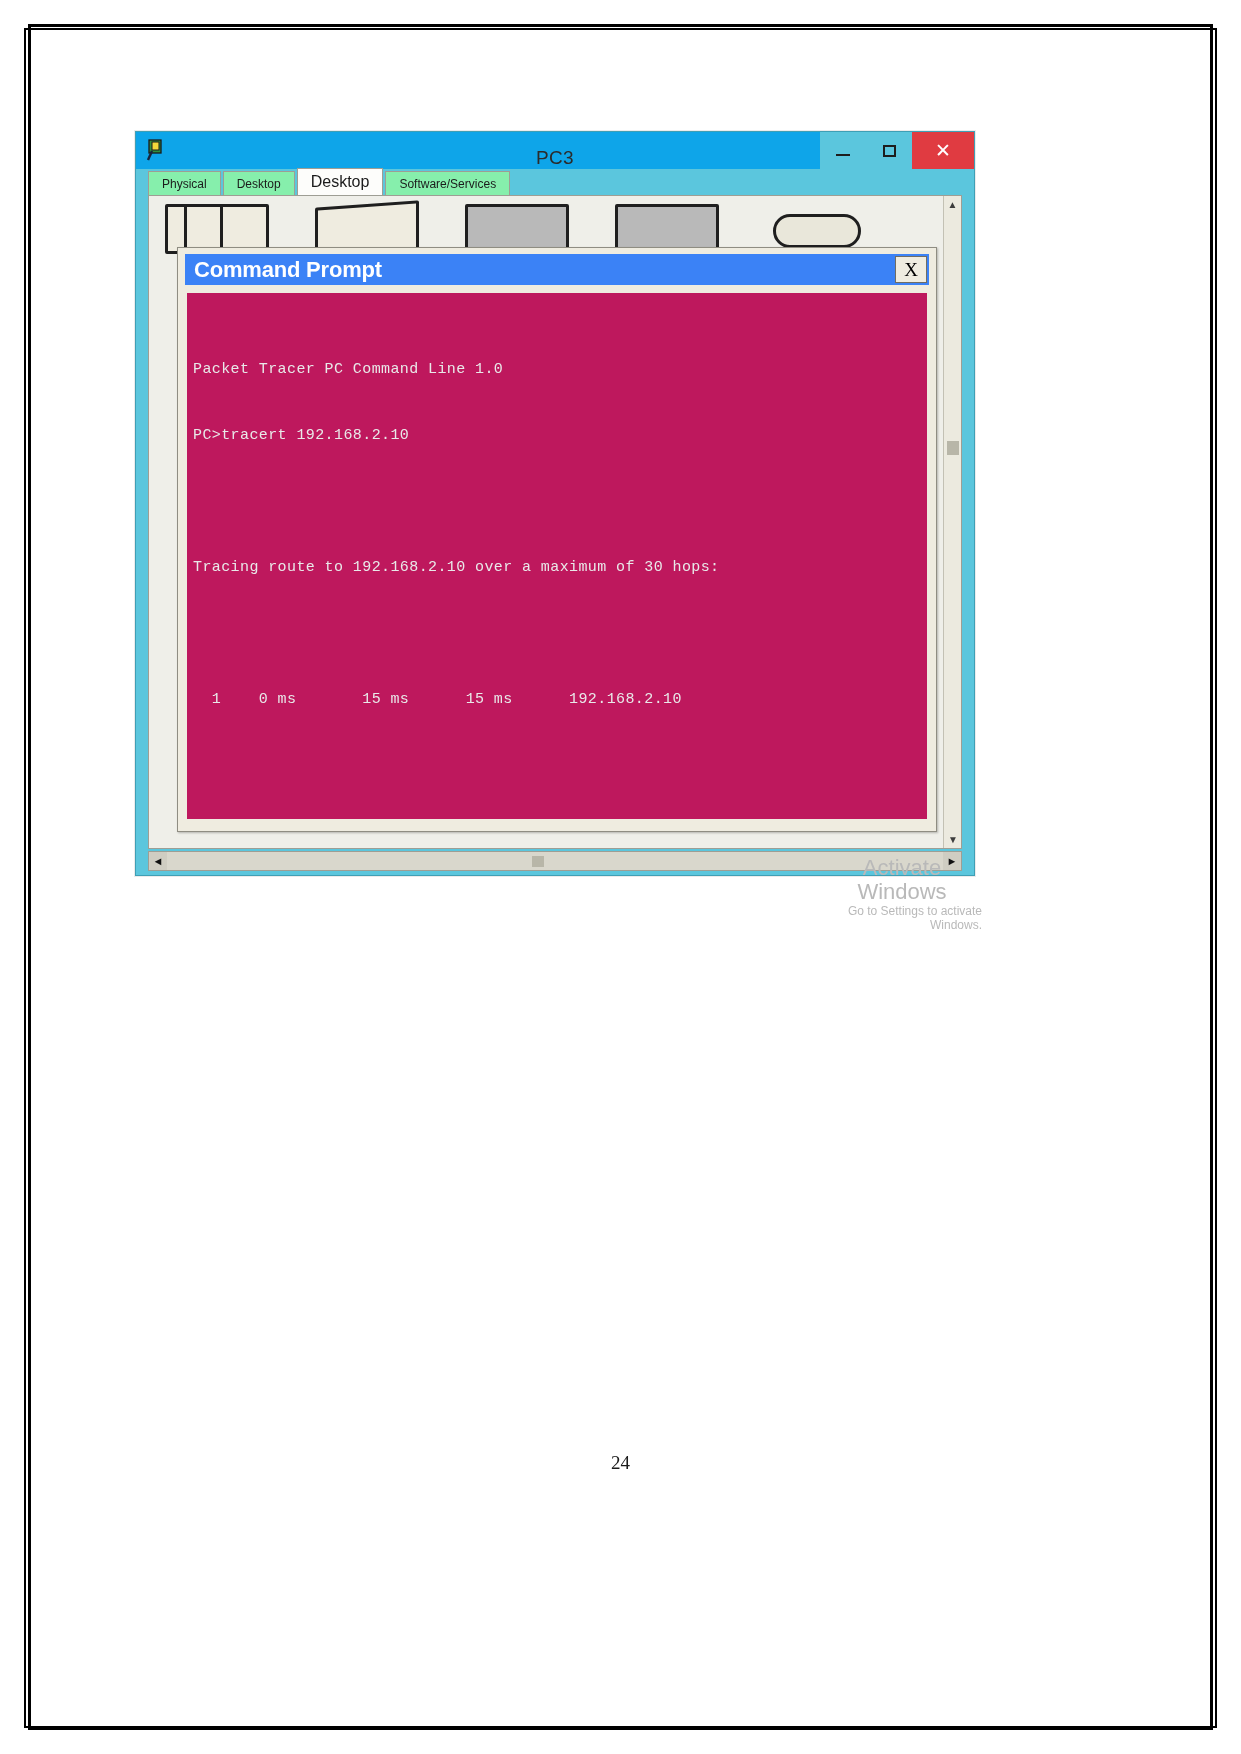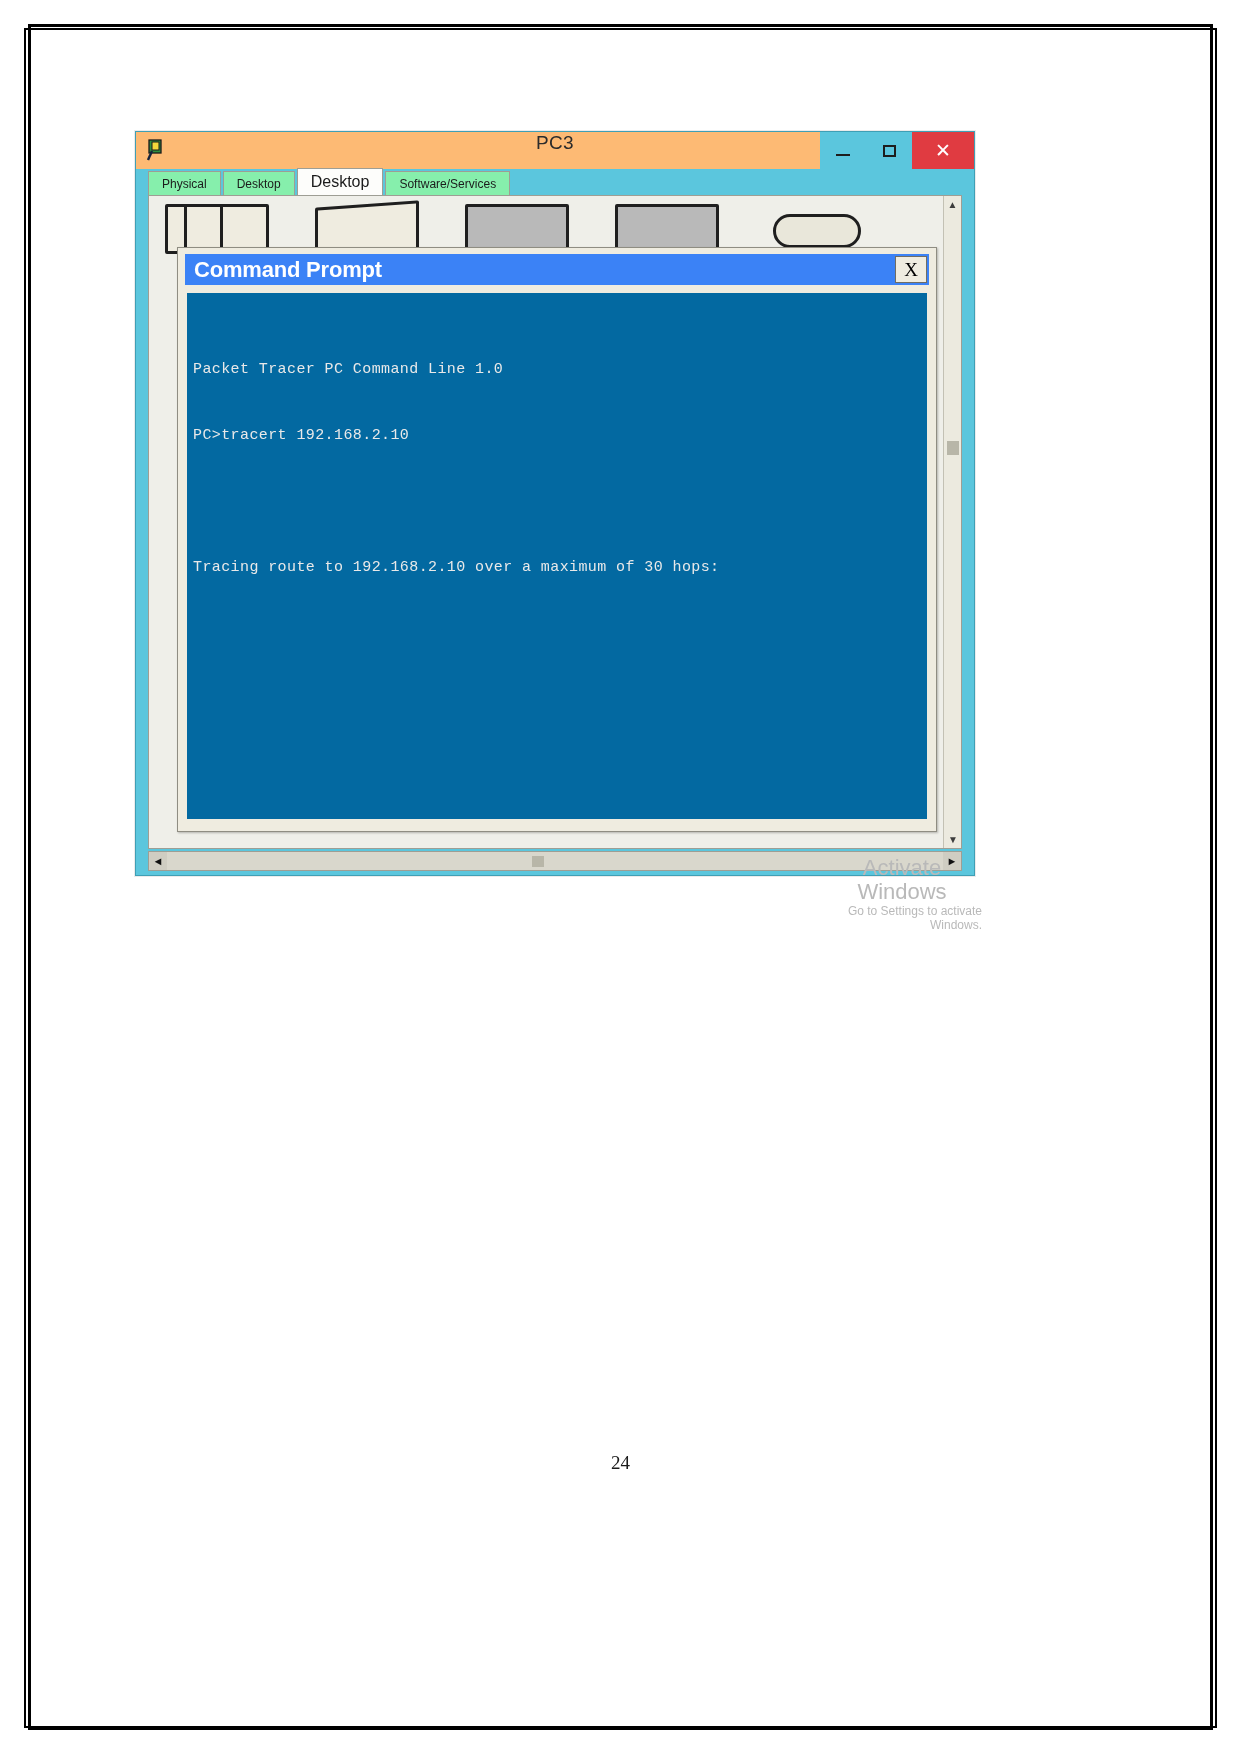--- a/index.html
+++ b/index.html
@@ -17,21 +17,21 @@
   }
   .page-body{ position:absolute; left:0; top:0; width:1241px; height:1754px; }
 
   
   .pt-window{
     position:absolute; left:135px; top:131px; width:840px; height:745px;
     background:#5bc6dd; border:1px solid #3f9fb5;
     box-shadow:0 0 0 1px rgba(0,0,0,.08);
   }
   .pt-titlebar{
-    position:relative; height:37px; background:#fdba74; display:flex; align-items:flex-start;
+    position:relative; height:37px; background:#0ea5e9; display:flex; align-items:flex-end;
   }
   .pt-appicon{
     position:absolute; left:10px; top:6px; width:24px; height:24px;
   }
   .pt-title{
     flex:1; text-align:center; font-size:19px; color:#2b2b2b;
     font-family:"Liberation Sans", sans-serif; letter-spacing:.3px;
   }
   .pt-winbtns{ position:absolute; right:0; top:0; height:37px; display:flex; }
   .pt-btn{
@@ -124,21 +124,21 @@
     font-family:"Liberation Sans", sans-serif; letter-spacing:-.2px;
   }
   .cmd-close{
     position:absolute; right:2px; top:2px; width:32px; height:27px;
     background:#efece0; border:1px solid #6f6d64;
     display:flex; align-items:center; justify-content:center;
     font-size:19px; color:#000; font-family:"Liberation Serif", serif;
   }
   .cmd-screen{
     position:absolute; left:9px; top:45px; right:9px; bottom:12px;
-    background:#0369a1; overflow:hidden;
+    background:#be185d; overflow:hidden;
   }
   .cmd-text{
     color:#e9e9e9; font-family:"Liberation Mono", monospace;
     font-size:15px; line-height:22px; white-space:pre; padding:22px 0 0 6px;
     letter-spacing:.4px;
   }
   .cmd-line{ min-height:22px; }
 
   
   .watermark{
@@ -232,20 +232,21 @@
       <span class="cmd-close">X</span>
     </div>
 
     <div class="cmd-screen">
       <div class="cmd-text">
         <div class="cmd-line">Packet Tracer PC Command Line 1.0</div>
         <div class="cmd-line">PC&gt;tracert 192.168.2.10</div>
         <div class="cmd-line"></div>
         <div class="cmd-line">Tracing route to 192.168.2.10 over a maximum of 30 hops:</div>
         <div class="cmd-line"></div>
+        <div class="cmd-line">  1    0 ms       15 ms      15 ms      192.168.2.10</div>
         <div class="cmd-line"></div>
         
         
         
       </div>
     </div>
   </div>
 
   <div class="watermark">
     <div class="wm1">Activate Windows</div>

